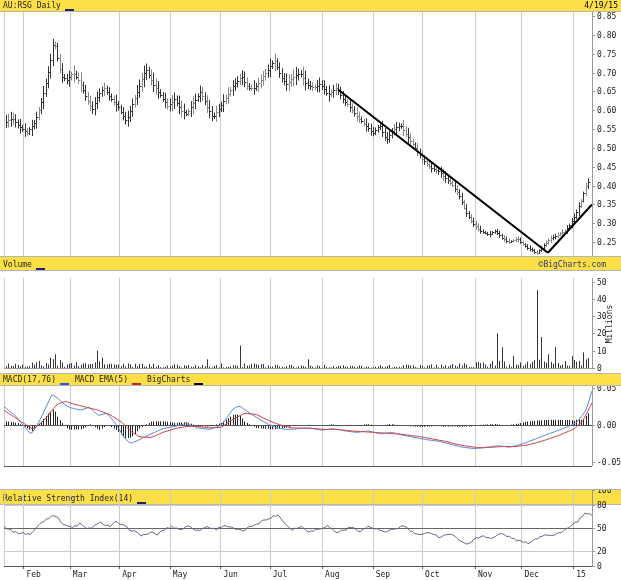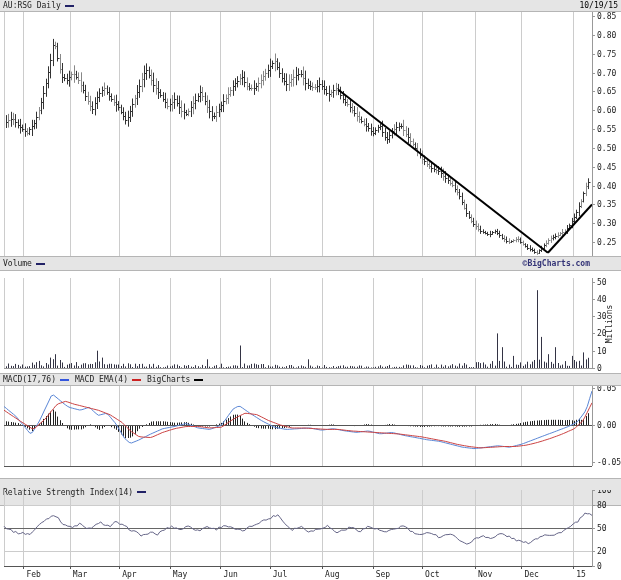--- a/index.html
+++ b/index.html
@@ -1,45 +1,45 @@
 <!DOCTYPE html>
 <html><head>
 <meta charset="utf-8">
 <style>
   *{margin:0;padding:0;box-sizing:border-box}
   html,body{background:#fff}
   #chart-root{position:relative;width:621px;height:580px;background:#fff;overflow:hidden;
     font-family:"DejaVu Sans Mono",monospace}
-  .strip{position:absolute;left:0;width:621px;background:#e5e5e5;border-top:1px solid #b5b5b5;
+  .strip{position:absolute;left:0;width:621px;background:#fde047;border-top:1px solid #b5b5b5;
     border-bottom:1px solid #b5b5b5;font-size:8px;line-height:11px;color:#222;
-    display:flex;align-items:center;padding:0 3px;white-space:nowrap}
+    display:flex;align-items:flex-end;padding:0 3px;white-space:nowrap}
   .strip .lbl{letter-spacing:0}
   .dash{display:inline-block;width:9px;height:2px;margin:0 6px 0 4px;background:#222266}
   #header-strip{top:0;height:12px;border-top:none}
   #volume-strip{top:256px;height:15px}
   #macd-strip{top:373px;height:13px}
-  #rsi-strip{top:478px;height:28px}
+  #rsi-strip{top:489px;height:16px}
   #header-date{margin-left:auto;color:#000}
-  #watermark{margin-left:auto;margin-right:28px;font-weight:bold;color:#333377}
+  #watermark{margin-left:auto;margin-right:12px;font-weight:normal;color:#333377}
   svg{position:absolute;left:0;display:block}
   #price-svg{top:12px}
   #volume-svg{top:278px}
   #macd-svg{top:386px}
   #rsi-svg{top:490px}
   svg text{font-family:"DejaVu Sans Mono",monospace;font-size:8px;fill:#222}
 </style>
 </head>
 <body>
 
 <div id="chart-root">
 
   <div class="strip" id="header-strip">
     <span class="lbl">AU:RSG Daily</span>
     <span class="dash" style="background: rgb(34, 34, 102);"></span>
-    <span id="header-date">10/19/15</span>
+    <span id="header-date">4/19/15</span>
   </div>
 
   <svg id="price-svg" width="621" height="253">
       <g>
         <line x1="4.5" y1="0" x2="4.5" y2="248" stroke="#cccccc"></line>
         <line x1="23.5" y1="0" x2="23.5" y2="248" stroke="#cccccc"></line>
         <line x1="70.5" y1="0" x2="70.5" y2="248" stroke="#cccccc"></line>
         <line x1="119.5" y1="0" x2="119.5" y2="248" stroke="#cccccc"></line>
         <line x1="170.5" y1="0" x2="170.5" y2="248" stroke="#cccccc"></line>
         <line x1="220.5" y1="0" x2="220.5" y2="248" stroke="#cccccc"></line>
@@ -886,21 +886,21 @@
         <text x="597" y="93">0</text>
       </g>
       <g>
         <text x="612" y="46" text-anchor="middle" transform="rotate(-90 612 46)" fill="#555">Millions</text>
       </g>
     </svg>
 
   <div class="strip" id="macd-strip">
     <span class="lbl">MACD(17,76)</span>
     <span class="dash" style="background: rgb(51, 85, 221);"></span>
-    <span class="lbl">MACD EMA(4)</span>
+    <span class="lbl">MACD EMA(5)</span>
     <span class="dash" style="background: rgb(204, 34, 34);"></span>
     <span class="lbl">BigCharts</span>
     <span class="dash" style="background: rgb(0, 0, 0);"></span>
   </div>
 
   <svg id="macd-svg" width="621" height="92">
       <g>
         <line x1="4.5" y1="0" x2="4.5" y2="80" stroke="#cccccc"></line>
         <line x1="23.5" y1="0" x2="23.5" y2="80" stroke="#cccccc"></line>
         <line x1="70.5" y1="0" x2="70.5" y2="80" stroke="#cccccc"></line>

